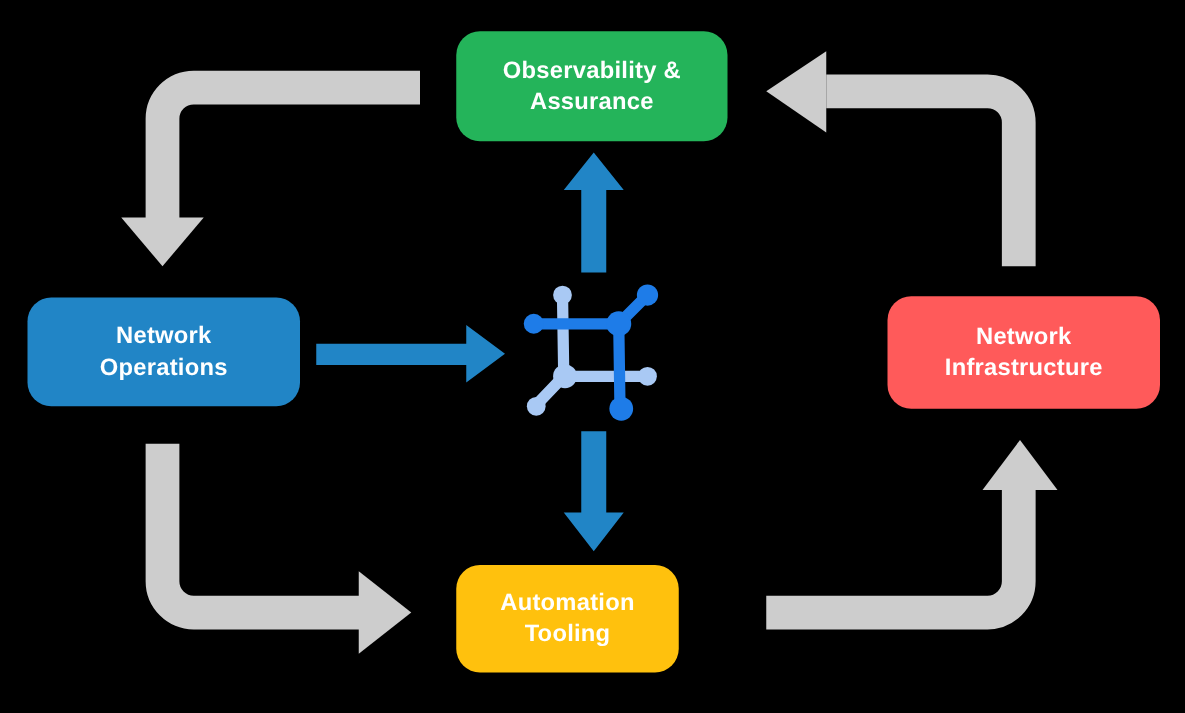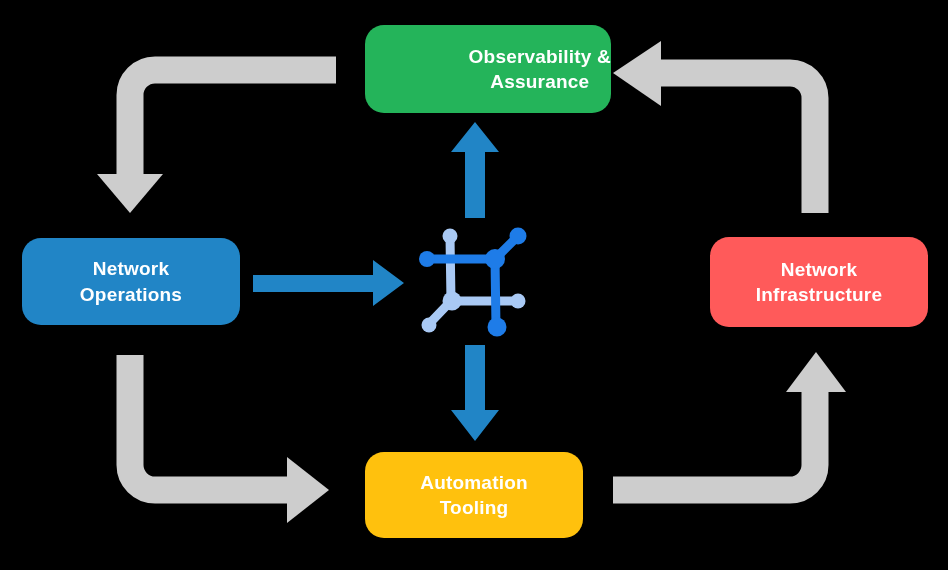--- a/index.html
+++ b/index.html
@@ -22,24 +22,24 @@
     position:absolute;
     border-radius:19px;
     display:flex;align-items:center;justify-content:center;
     color:#ffffff;
     font-size:19px;font-weight:600;
     text-align:center;
     line-height:1.32;
     letter-spacing:.2px;
     white-space:pre-line;
   }
-  .node-observability{left:365px;top:25px;width:246px;height:88px;background:#24b45a;justify-content:flex-end;}
+  .node-observability{left:365px;top:25px;width:217px;height:88px;background:#24b45a;}
   .node-operations{left:22px;top:238px;width:218px;height:87px;background:#2185c6;}
   .node-infrastructure{left:710px;top:237px;width:218px;height:90px;background:#ff5a5a;}
-  .node-tooling{left:365px;top:452px;width:218px;height:86px;background:#ffc10d;}
+  .node-tooling{left:365px;top:452px;width:178px;height:86px;background:#ffc10d;}
 </style>
 </head>
 <body>
 
 <div class="stage">
 
   <svg class="layer" width="948" height="570" viewBox="0 0 948 570">
 
     <g>
       <path class="gray-line" d="M336,70 L155,70 A25,25 0 0 0 130,95 L130,176"></path>

